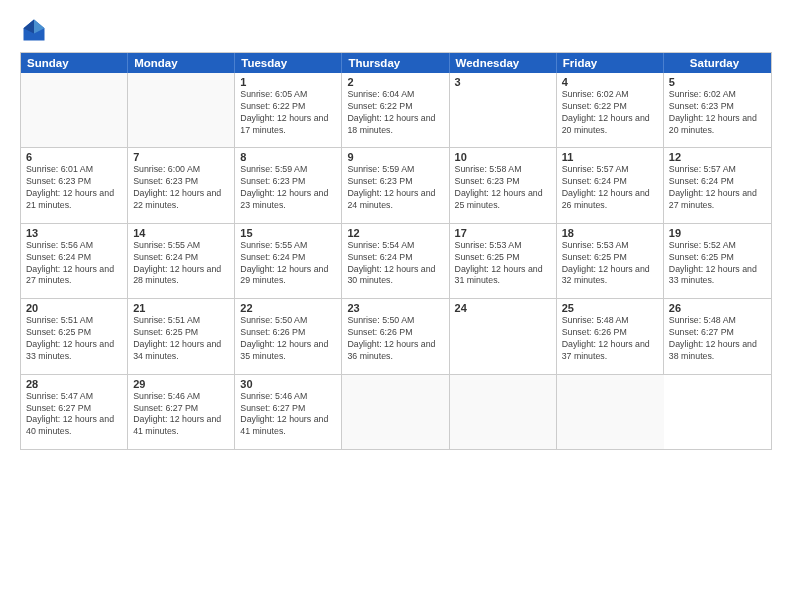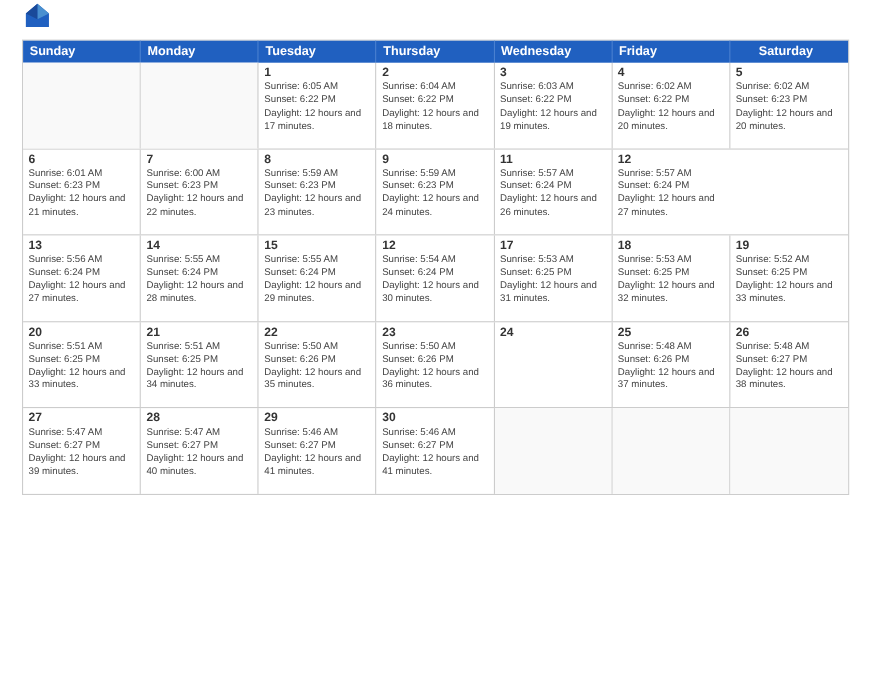--- a/index.html
+++ b/index.html
@@ -6,21 +6,21 @@
     body {
       font-family: Arial, sans-serif;
       background: #fff;
       width: 792px;
       height: 612px;
       overflow: hidden;
     }
     .page {
       width: 792px;
       height: 460px;
-      padding: 0 20px 10px 20px;
+      padding: 16px 20px 10px 20px;
       display: flex;
       flex-direction: column;
     }
     .header {
       display: flex;
       justify-content: space-between;
       align-items: flex-start;
       margin-bottom: 8px;
     }
     .logo {
@@ -156,23 +156,20 @@
 Daylight: 12 hours and 17 minutes.</div>
           </div>
           <div class="cal-cell">
             <div class="day-num">2</div>
             <div class="day-info">Sunrise: 6:04 AM
 Sunset: 6:22 PM
 Daylight: 12 hours and 18 minutes.</div>
           </div>
           <div class="cal-cell">
             <div class="day-num">3</div>
-            <div class="day-info">Sunrise: 6:03 AM
-Sunset: 6:22 PM
-Daylight: 12 hours and 19 minutes.</div>
           </div>
           <div class="cal-cell">
             <div class="day-num">4</div>
             <div class="day-info">Sunrise: 6:02 AM
 Sunset: 6:22 PM
 Daylight: 12 hours and 20 minutes.</div>
           </div>
           <div class="cal-cell">
             <div class="day-num">5</div>
             <div class="day-info">Sunrise: 6:02 AM
@@ -199,20 +196,26 @@
 Sunset: 6:23 PM
 Daylight: 12 hours and 23 minutes.</div>
           </div>
           <div class="cal-cell">
             <div class="day-num">9</div>
             <div class="day-info">Sunrise: 5:59 AM
 Sunset: 6:23 PM
 Daylight: 12 hours and 24 minutes.</div>
           </div>
           <div class="cal-cell">
+            <div class="day-num">10</div>
+            <div class="day-info">Sunrise: 5:58 AM
+Sunset: 6:23 PM
+Daylight: 12 hours and 25 minutes.</div>
+          </div>
+          <div class="cal-cell">
             <div class="day-num">11</div>
             <div class="day-info">Sunrise: 5:57 AM
 Sunset: 6:24 PM
 Daylight: 12 hours and 26 minutes.</div>
           </div>
           <div class="cal-cell">
             <div class="day-num">12</div>
             <div class="day-info">Sunrise: 5:57 AM
 Sunset: 6:24 PM
 Daylight: 12 hours and 27 minutes.</div>
@@ -297,26 +300,20 @@
 Daylight: 12 hours and 37 minutes.</div>
           </div>
           <div class="cal-cell">
             <div class="day-num">26</div>
             <div class="day-info">Sunrise: 5:48 AM
 Sunset: 6:27 PM
 Daylight: 12 hours and 38 minutes.</div>
           </div>
         </div>
         <div class="cal-week">
-          <div class="cal-cell">
-            <div class="day-num">27</div>
-            <div class="day-info">Sunrise: 5:47 AM
-Sunset: 6:27 PM
-Daylight: 12 hours and 39 minutes.</div>
-          </div>
           <div class="cal-cell">
             <div class="day-num">28</div>
             <div class="day-info">Sunrise: 5:47 AM
 Sunset: 6:27 PM
 Daylight: 12 hours and 40 minutes.</div>
           </div>
           <div class="cal-cell">
             <div class="day-num">29</div>
             <div class="day-info">Sunrise: 5:46 AM
 Sunset: 6:27 PM

